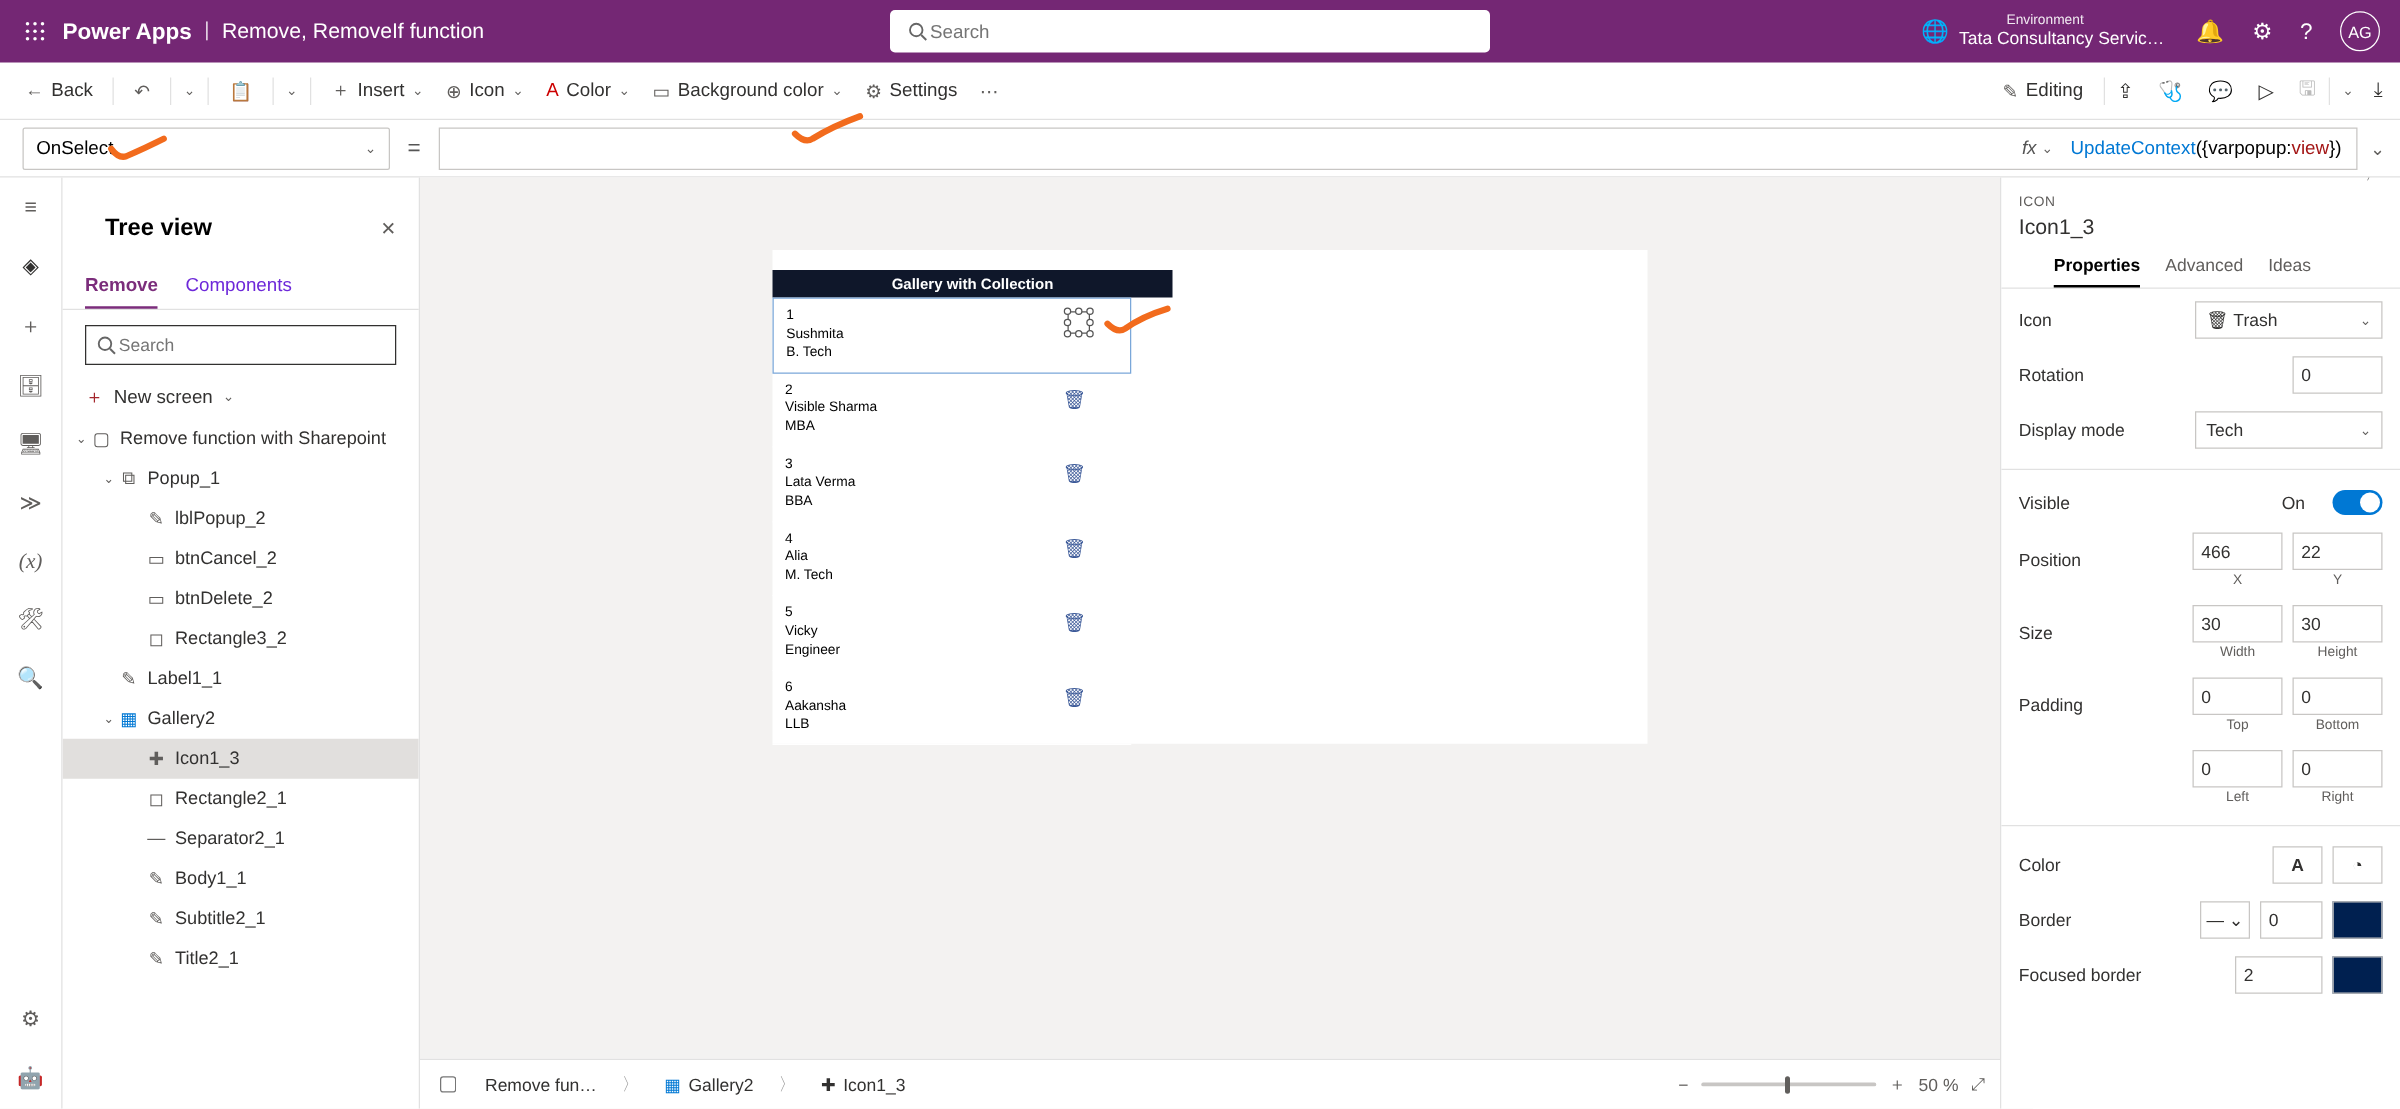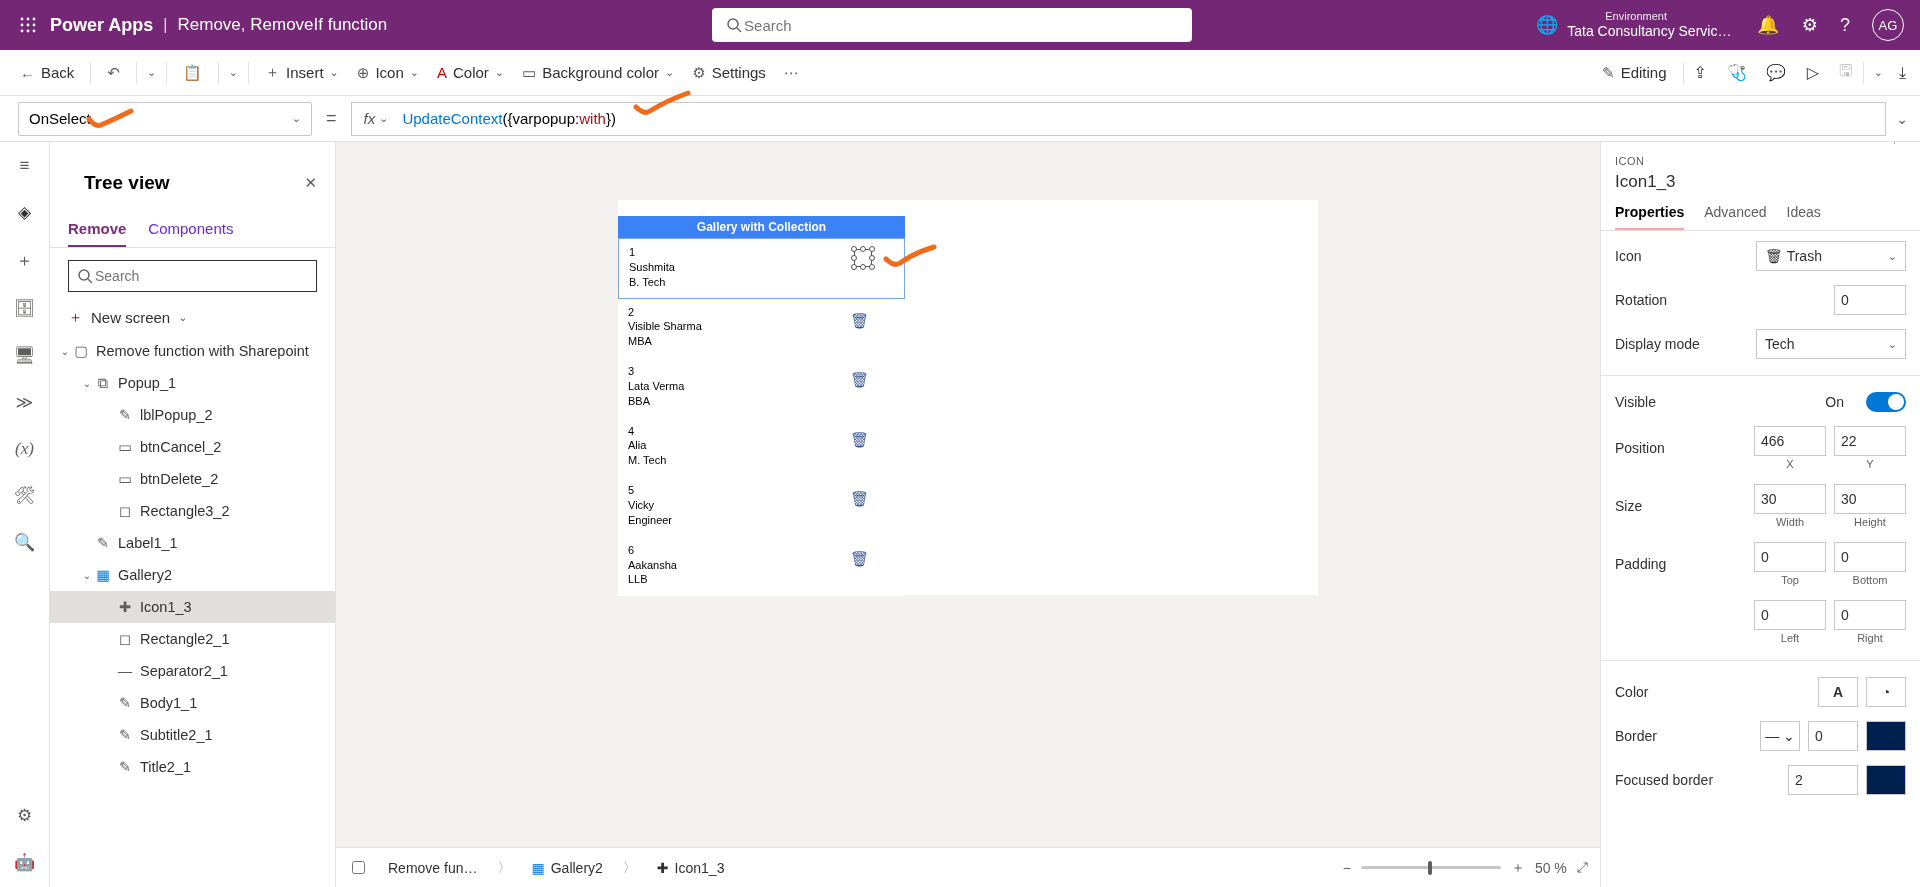--- a/index.html
+++ b/index.html
@@ -24,21 +24,21 @@
   .cmd{display:flex;align-items:center;gap:6px;padding:4px 6px;font-size:15px;cursor:pointer;}
   .cmd svg,.cmd .ic{color:#605e5c;}
   .vline{width:1px;height:22px;background:#e1e1e1;margin:0 4px;}
   .chev{font-size:11px;color:#605e5c;}
   .cmdbar .spacer{flex:1;}
   
   .fxrow{height:46px;border-bottom:1px solid #e1e1e1;display:flex;align-items:center;}
   .propdd{margin-left:18px;width:294px;height:34px;border:1px solid #c8c6c4;border-radius:2px;display:flex;align-items:center;padding:0 10px;font-size:15px;background:#fff;position:relative;}
   .propdd .chev{margin-left:auto;}
   .eq{margin:0 14px;font-size:18px;color:#555;}
-  .fxbox{flex:1;margin-right:10px;height:34px;border:1px solid #c8c6c4;display:flex;align-items:center;padding:0 12px;font-family:Consolas,monospace;font-size:15px;position:relative;}
+  .fxbox{flex:1;margin-right:10px;height:34px;border:1px solid #c8c6c4;display:flex;align-items:center;padding:0 12px;font-family:Consolas,monospace;font-size:15px;position:relative;justify-content:flex-end;}
   .fxlabel{font-style:italic;color:#555;margin-right:4px;}
   .fn{color:#0078d4;}
   .bool{color:#a31515;}
   .fxchevout{margin-right:12px;color:#605e5c;font-size:14px;}
   
   .main{display:flex;height:calc(100vh - 50px - 46px - 46px);}
   .rail{width:50px;border-right:1px solid #e1e1e1;display:flex;flex-direction:column;align-items:center;padding-top:14px;gap:26px;color:#605e5c;}
   .rail .ric{font-size:17px;cursor:pointer;}
   .rail .ric.var{font-family:serif;font-style:italic;}
   .tree{width:286px;border-right:1px solid #e1e1e1;display:flex;flex-direction:column;position:relative;}
@@ -53,21 +53,21 @@
   .newscr{padding:4px 18px 8px 18px;display:flex;align-items:center;gap:8px;color:#323130;font-size:15px;cursor:pointer;}
   .treelist{flex:1;overflow:auto;font-size:14.5px;color:#323130;}
   .node{display:flex;align-items:center;height:32px;cursor:pointer;white-space:nowrap;}
   .node .nchev{width:14px;text-align:center;color:#605e5c;font-size:10px;}
   .node .nic{width:18px;display:inline-flex;justify-content:center;margin-right:6px;color:#605e5c;}
   .node.sel{background:#e1dfdd;}
   
   .canvaswrap{flex:1;background:#f3f2f1;display:flex;flex-direction:column;min-width:0;}
   .canvas{flex:1;display:flex;align-items:flex-start;justify-content:center;padding-top:58px;overflow:auto;position:relative;}
   .app-phone{width:700px;height:395px;background:#fff;position:relative;}
-  .galhdr{width:287px;height:22px;background:#3b82f6;color:#fff;font-size:12px;font-weight:600;display:flex;align-items:center;justify-content:center;margin:16px 0 0 0;}
+  .galhdr{width:320px;height:22px;background:#0f172a;color:#fff;font-size:12px;font-weight:600;display:flex;align-items:center;justify-content:center;margin:16px 0 0 0;}
   .gallist{width:287px;}
   .gitem{border-bottom:1px solid #fff;padding:6px 8px 8px 10px;position:relative;font-size:11px;line-height:1.35;}
   .gitem .num{font-size:11px;}
   .gitem.first{border:1px solid #7aa7d9;}
   .gitem .trash{position:absolute;right:36px;top:12px;color:#3b5998;font-size:15px;}
   .selhandles{position:absolute;right:30px;top:8px;width:22px;height:22px;}
   .selhandles::before{content:"";position:absolute;inset:2px;border:1px solid #555;}
   .dot{position:absolute;width:6px;height:6px;border:1px solid #555;background:#fff;border-radius:50%;}
   .dot.tl{left:-1px;top:-1px}.dot.tr{right:-1px;top:-1px}.dot.bl{left:-1px;bottom:-1px}.dot.br{right:-1px;bottom:-1px}
   .dot.tc{left:calc(50% - 3px);top:-1px}.dot.bc{left:calc(50% - 3px);bottom:-1px}.dot.lc{left:-1px;top:calc(50% - 3px)}.dot.rc{right:-1px;top:calc(50% - 3px)}
@@ -79,21 +79,21 @@
   .slider{width:140px;height:3px;background:#c8c6c4;position:relative;border-radius:2px;}
   .slider .thumb{position:absolute;left:48%;top:-5px;width:4px;height:14px;background:#605e5c;border-radius:2px;}
   
   .props{width:320px;border-left:1px solid #e1e1e1;display:flex;flex-direction:column;font-size:14px;color:#323130;overflow:auto;}
   .props .phdr{padding:10px 14px 0 14px;}
   .phdr small{font-size:11px;letter-spacing:.5px;color:#605e5c;}
   .phdr .pname{font-size:17px;margin-top:4px;}
   .phdr .exp{float:right;color:#605e5c;margin-top:-22px;}
   .ptabs{display:flex;gap:20px;padding:12px 14px 0 14px;border-bottom:1px solid #e1e1e1;}
   .ptab{padding-bottom:8px;font-size:14px;cursor:pointer;color:#605e5c;}
-  .ptab.active{color:#000;border-bottom:2px solid #fca5a5;font-weight:600;}
+  .ptab.active{color:#000;border-bottom:2px solid #000000;font-weight:600;margin-left:28px;}
   .pgroup{padding:10px 14px;display:flex;flex-direction:column;gap:14px;}
   .prow{display:flex;align-items:center;}
   .prow label{flex:1;}
   .pdd{border:1px solid #c8c6c4;height:30px;display:flex;align-items:center;padding:0 8px;min-width:150px;background:#fff;}
   .pdd .chev{margin-left:auto;}
   .pin{border:1px solid #c8c6c4;height:30px;width:72px;padding:0 6px;display:flex;align-items:center;background:#fff;}
   .twocol{display:flex;gap:8px;}
   .sublbl{font-size:11px;color:#605e5c;text-align:center;margin-top:2px;}
   .divline{height:1px;background:#e1e1e1;margin:2px -14px;}
   .toggle{width:40px;height:20px;border-radius:10px;background:#0078d4;position:relative;}
@@ -223,21 +223,21 @@
     <div class="mark" style="left:66px;top:2px"><svg viewBox="0 0 50 26">
           <path d="M4 14 Q10 22 16 20 Q30 14 46 6"></path>
         </svg></div>
   </div>
   <span class="eq">=</span>
   <div class="fxbox">
     <span class="fxlabel">fx</span>
       <span class="chev" style="margin-right:14px">⌄</span>
     <span class="fn">UpdateContext</span>
       <span>({varpopup: </span>
-      <span class="bool">with</span>
+      <span class="bool">view</span>
       <span>})</span>
     <div class="mark" style="left:280px;top:-14px;width:60px"><svg viewBox="0 0 60 30">
           <path d="M4 18 Q12 26 18 22 Q34 12 56 4"></path>
         </svg></div>
   </div>
   <span class="fxchevout">⌄</span>
 </div>
 
 <div class="main">
 

